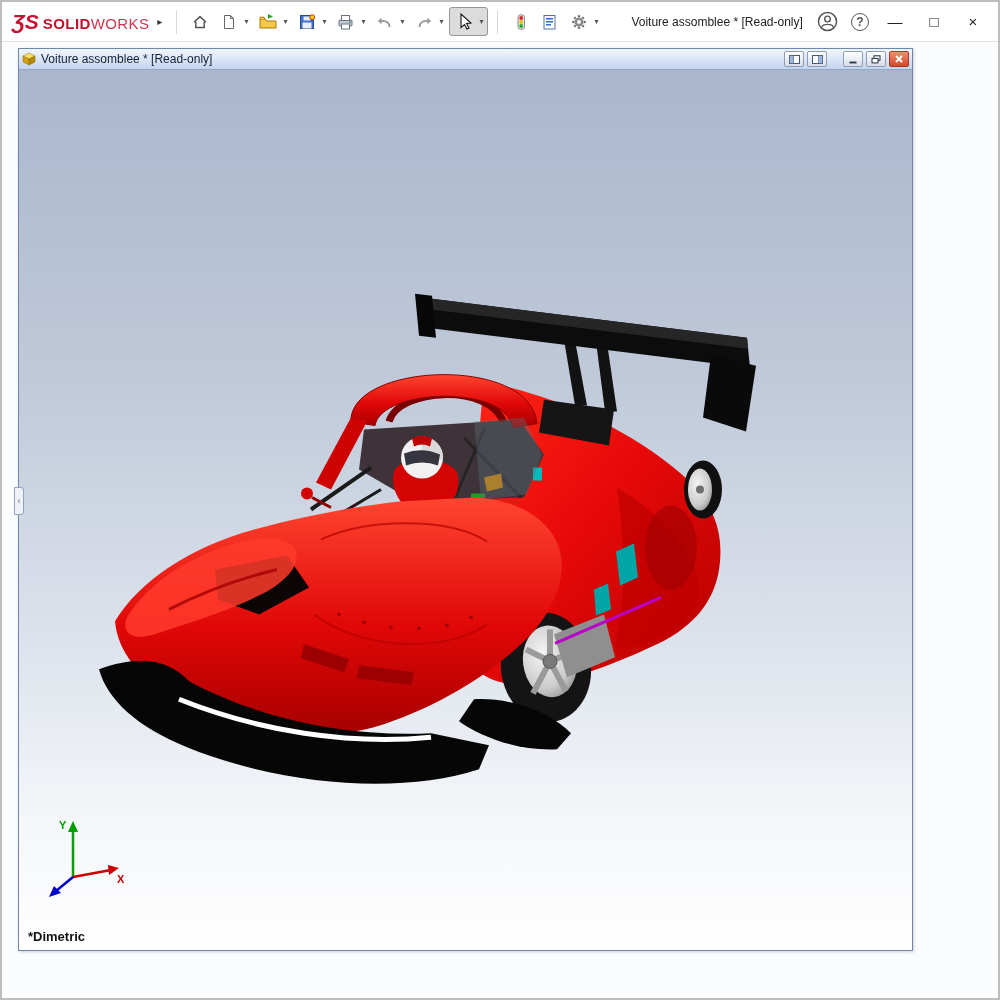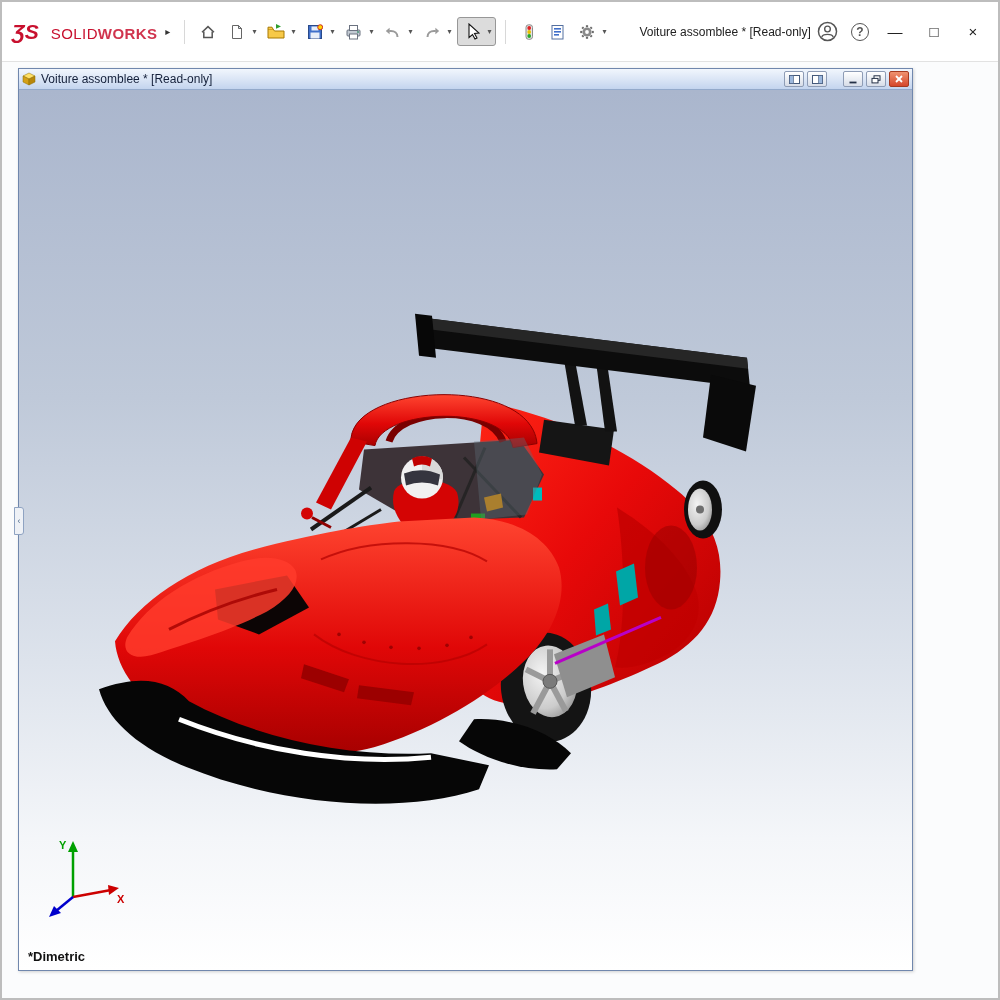--- a/index.html
+++ b/index.html
@@ -1,26 +1,26 @@
 <!DOCTYPE html>
 <html><head>
 <meta charset="utf-8">
 <style>
   * { box-sizing: border-box; }
   html,body { margin:0; padding:0; background:#e8e8e8; }
   body { font-family:"Liberation Sans", sans-serif; }
   .screen { width:1000px; height:1000px; background:#fff; border:2px solid #bdbdbd; position:relative; overflow:hidden; }
 
   
-  .appbar { height:60px; border-bottom:1px solid #e2e2e2; display:flex; align-items:center; padding:0 10px; background:#fff; }
+  .appbar { height:40px; border-bottom:1px solid #e2e2e2; display:flex; align-items:center; padding:0 10px; background:#fff; }
   .logo { display:flex; align-items:baseline; gap:4px; margin-right:6px; }
   .logo-mark { font-style:italic; font-weight:bold; font-size:21px; color:#c8102e; }
   .logo-text { font-size:15px; color:#c8102e; letter-spacing:0.4px; }
-  .logo-text b { font-weight:400;margin-left:8px; }
-  .logo-text span { font-weight:700; opacity:0.85; }
+  .logo-text b { font-weight:700; }
+  .logo-text span { font-weight:400; opacity:0.85; }
   .caret { font-size:10px; color:#333; margin:0 6px 0 2px; }
   .sep { width:1px; height:24px; background:#d8d8d8; margin:0 8px; }
   .tb-group { display:flex; align-items:center; margin:0 1px; padding:1px; }
   .tb-group.pressed { background:#dcdcdc; border:1px solid #979797; border-radius:3px; }
   .tb-btn { width:25px; height:25px; display:flex; align-items:center; justify-content:center; background:none; border:none; padding:0; cursor:default; }
   .dd { font-size:8px; color:#555; width:10px; text-align:center; }
   .doc-title { margin-left:28px; font-size:12px; color:#222; white-space:nowrap; }
   .appbar-right { margin-left:auto; display:flex; align-items:center; gap:13px; padding-right:2px; }
   .help-circle { width:18px; height:18px; border:1.5px solid #555; border-radius:50%; display:flex; align-items:center; justify-content:center; font-size:12px; font-weight:bold; color:#555; }
   .winbtn { background:none; border:none; font-size:15px; color:#222; width:26px; height:26px; display:flex; align-items:center; justify-content:center; padding:0; }

